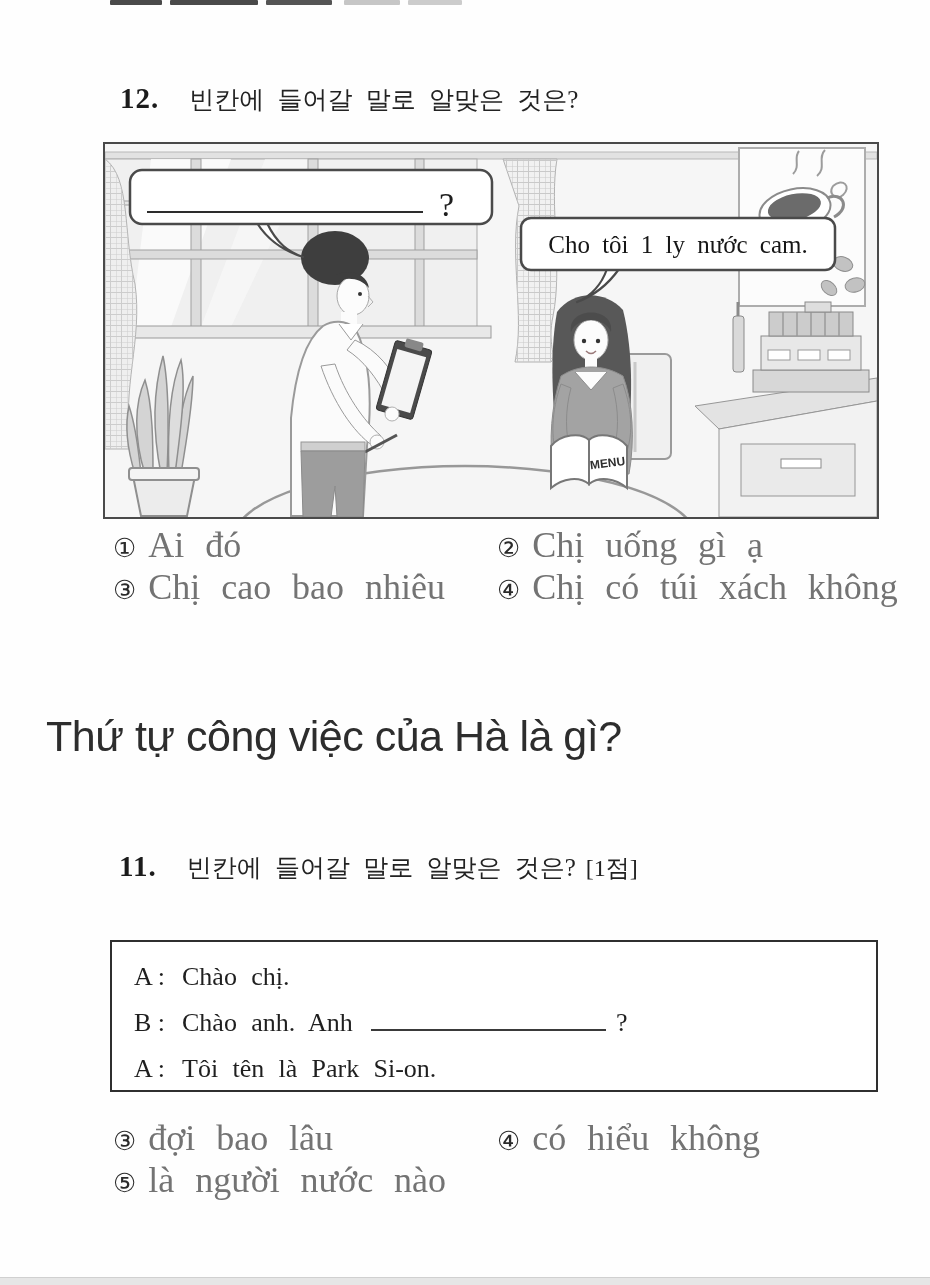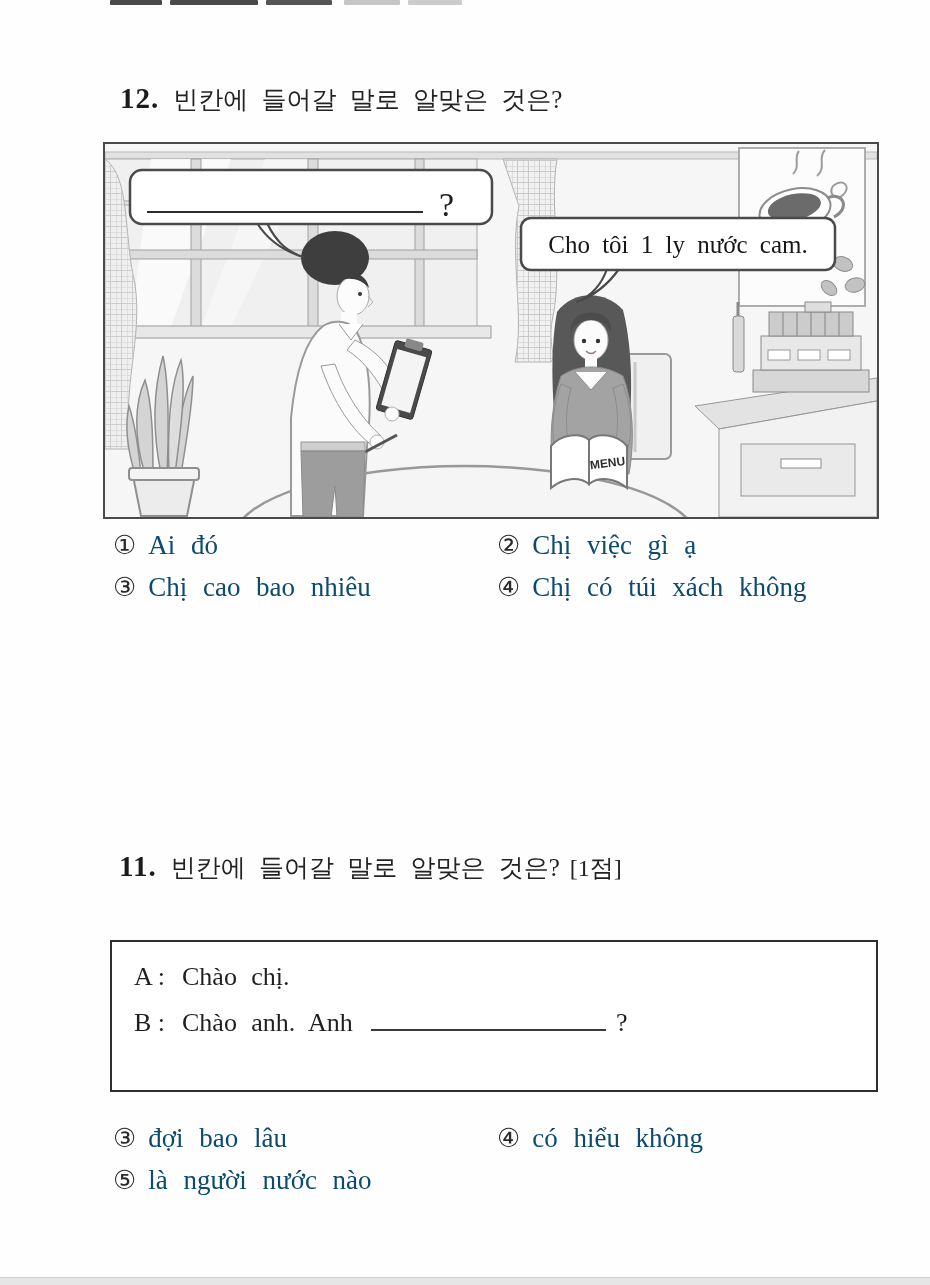--- a/index.html
+++ b/index.html
@@ -3,30 +3,30 @@
 <meta charset="utf-8">
 <style>
   html,body{margin:0;padding:0;background:#ffffff;}
   .page{position:relative;width:930px;height:1285px;background:#fefefe;overflow:hidden;
         font-family:"Liberation Serif","DejaVu Serif",serif;color:#262626;}
   
   .smudge{position:absolute;top:0;height:5px;border-radius:1px;}
   
   .qheader{position:absolute;white-space:nowrap;}
   .qnum{font-weight:bold;font-size:29px;color:#1b1b1b;letter-spacing:1px;margin-left:35px;}
-  .qprompt{font-size:25px;color:#222;margin-left:14px;word-spacing:0.28em;}
+  .qprompt{font-size:25px;color:#222;margin-left:30px;word-spacing:0.28em;}
   .qpoints{font-size:24px;color:#222;margin-left:10px;}
   
   .figure{position:absolute;left:103px;top:142px;width:772px;height:373px;
           border:2px solid #4a4a4a;background:#f6f6f6;box-sizing:content-box;}
   .figure svg{display:block;}
   
   .opt{position:absolute;white-space:nowrap;line-height:34px;}
   .mk{font-family:"DejaVu Sans","Liberation Sans",sans-serif;font-size:26px;color:#2a2a2a;}
-  .ol{font-size:27px;color:#0c4a6e;margin-left:12px;word-spacing:0.33em;}
+  .ol{font-size:36px;color:#737373;margin-left:12px;word-spacing:0.33em;}
   
   .overlay-q{position:absolute;left:46px;top:712px;font-family:"Liberation Sans","DejaVu Sans",sans-serif;
              font-size:43px;color:#2d2d2d;letter-spacing:-0.5px;white-space:nowrap;}
   
   .dlg{position:absolute;left:110px;top:940px;width:768px;height:152px;border:2px solid #2f2f2f;
        background:#fff;box-sizing:border-box;padding:12px 0 0 22px;}
   .dlg-row{height:46px;line-height:46px;white-space:nowrap;}
   .dlg-speaker{font-size:26px;color:#1f1f1f;display:inline-block;width:44px;}
   .dlg-text{font-size:26px;color:#1f1f1f;word-spacing:0.3em;}
   .dlg-blank{display:inline-block;width:235px;border-bottom:2px solid #3a3a3a;height:26px;
@@ -196,45 +196,50 @@
         <rect x="416" y="74" width="314" height="52" rx="10" fill="#ffffff" stroke="#4a4a4a" stroke-width="2.5"></rect>
         <text x="573" y="109" text-anchor="middle" font-size="25" fill="#161616" word-spacing="6" font-family="&quot;Liberation Serif&quot;,&quot;DejaVu Serif&quot;,serif">Cho tôi 1 ly nước cam.</text>
       </g>
     </svg>
   </div>
 
   <div class="opt" style="left:113px;top:528px;">
     <span class="mk">①</span><span class="ol">Ai đó</span>
   </div>
   <div class="opt" style="left:497px;top:528px;">
-    <span class="mk">②</span><span class="ol">Chị việc gì ạ</span>
+    <span class="mk">②</span><span class="ol">Chị uống gì ạ</span>
   </div>
   <div class="opt" style="left:113px;top:570px;">
     <span class="mk">③</span><span class="ol">Chị cao bao nhiêu</span>
   </div>
   <div class="opt" style="left:497px;top:570px;">
     <span class="mk">④</span><span class="ol">Chị có túi xách không</span>
   </div>
 
+  <div class="overlay-q">Thứ tự công việc của Hà là gì?</div>
 
   <div class="qheader" style="left:84px;top:850px;">
     <span class="qnum">11.</span><span class="qprompt">빈칸에 들어갈 말로 알맞은 것은?</span><span class="qpoints">[1점]</span>
   </div>
 
   <div class="dlg">
     <div class="dlg-row">
       <span class="dlg-speaker">A :</span>
       <span class="dlg-text">Chào chị.</span>
     </div>
     <div class="dlg-row">
       <span class="dlg-speaker">B :</span>
       <span class="dlg-text">Chào anh. Anh</span>
       <span class="dlg-blank"></span>
       <span class="dlg-post">?</span>
     </div>
+    <div class="dlg-row">
+      <span class="dlg-speaker">A :</span>
+      <span class="dlg-text">Tôi tên là Park Si-on.</span>
+    </div>
   </div>
 
   <div class="opt" style="left:113px;top:1121px;">
     <span class="mk">③</span><span class="ol">đợi bao lâu</span>
   </div>
   <div class="opt" style="left:497px;top:1121px;">
     <span class="mk">④</span><span class="ol">có hiểu không</span>
   </div>
   <div class="opt" style="left:113px;top:1163px;">
     <span class="mk">⑤</span><span class="ol">là người nước nào</span>

